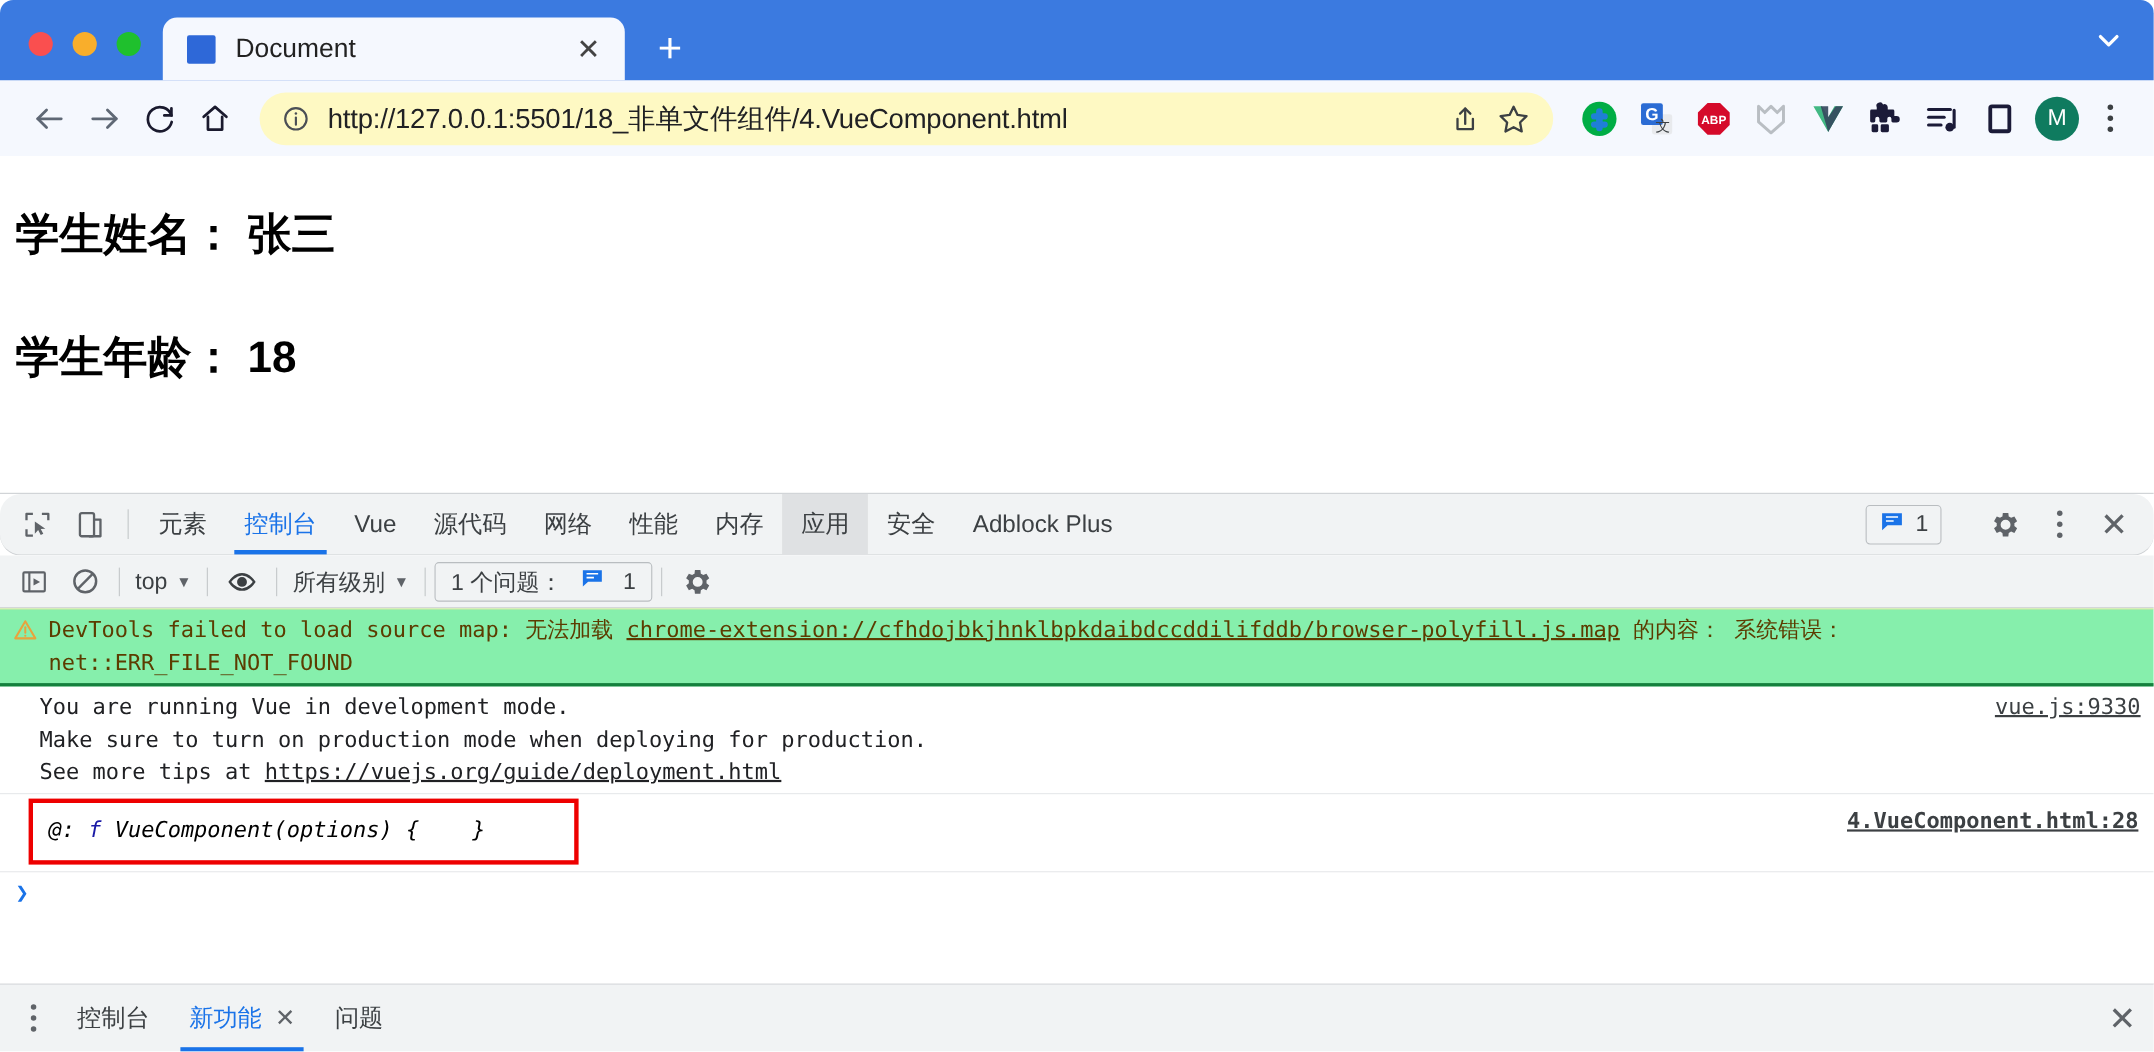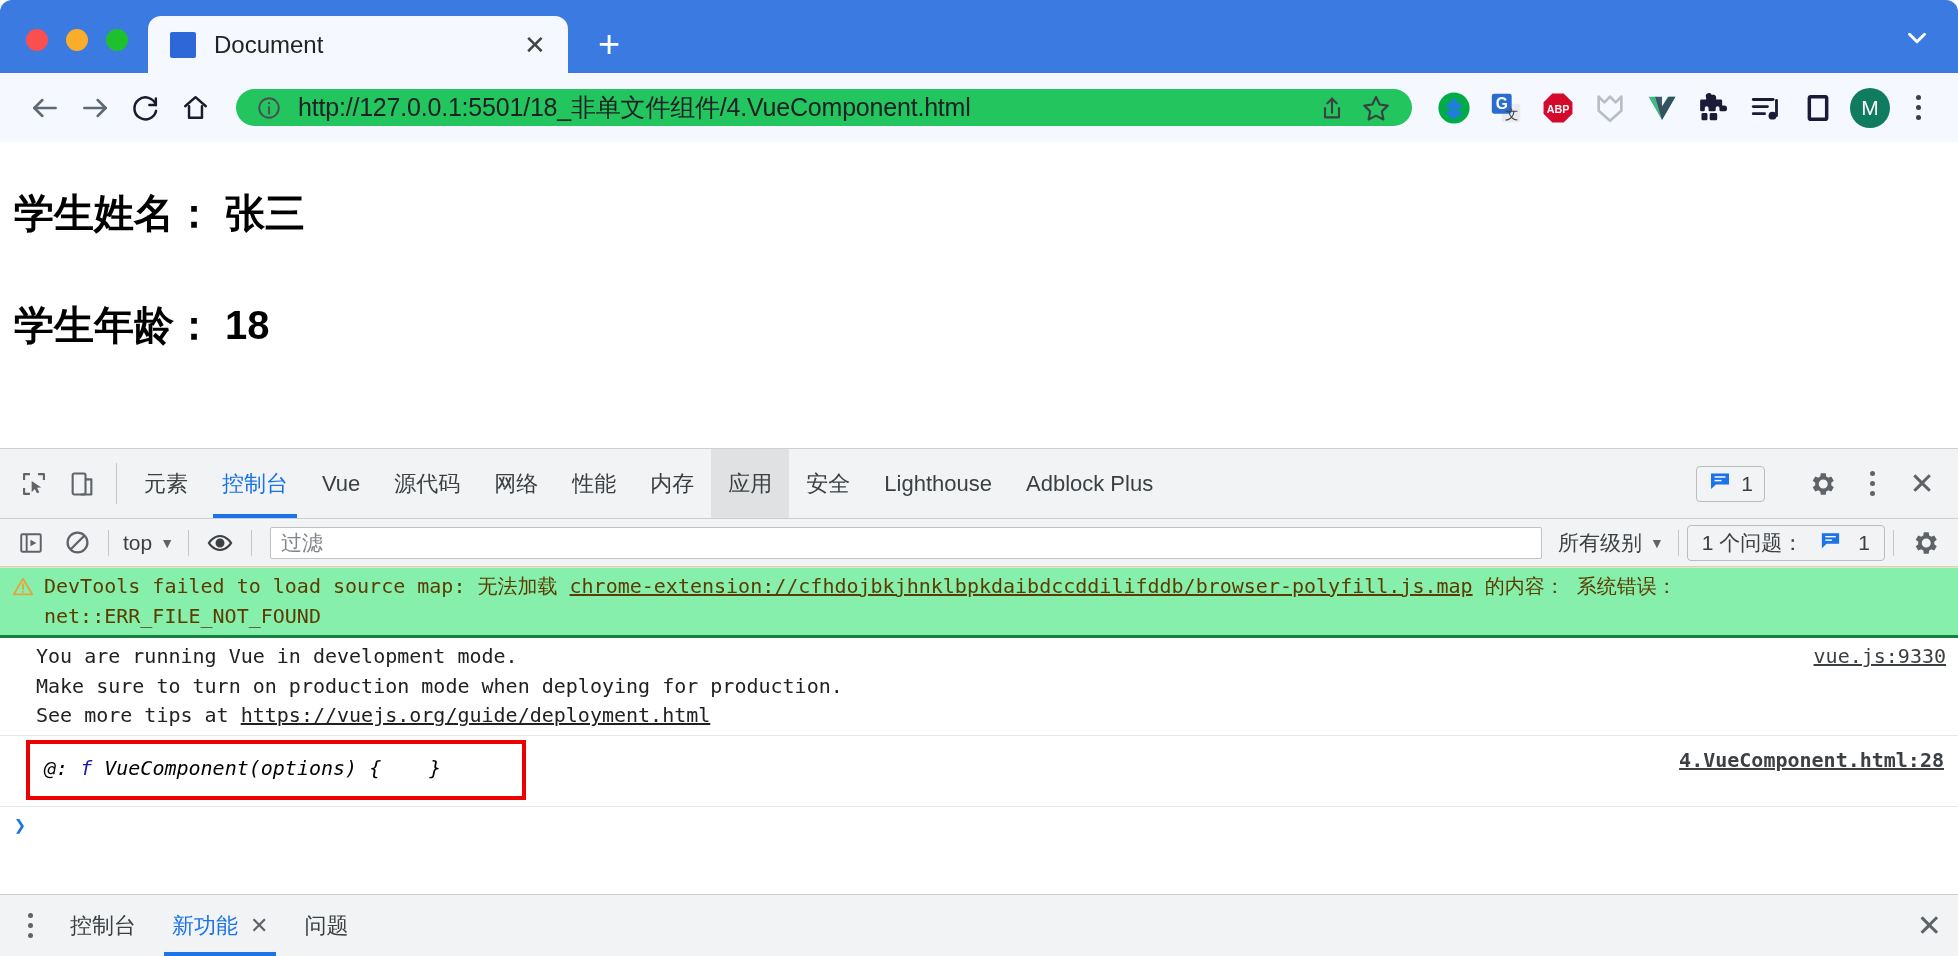--- a/index.html
+++ b/index.html
@@ -81,22 +81,22 @@
   }
   .navbtn {
     width: 46px; height: 46px;
     display: flex; align-items: center; justify-content: center;
     color: #5b6470;
     flex: 0 0 auto;
   }
   .navbtn.dark { color: #202124; }
   .omnibox {
     flex: 1;
-    height: 37px;
-    background: #22c55e;
+    height: 48px;
+    background: #fef9c3;
     border-radius: 24px;
     display: flex; align-items: center;
     padding: 0 14px 0 20px;
     margin: 0 14px 0 14px;
     min-width: 0;
   }
   .omni-info {
     width: 26px; height: 26px; flex: 0 0 auto;
     color: #4b4f55;
     display: flex; align-items: center; justify-content: center;
@@ -154,25 +154,26 @@
   .devtools {
     position: absolute;
     left: 0; right: 0;
     top: 448px;
     bottom: 0;
     background: #ffffff;
     border-top: 1px solid #cdd0d3;
     display: flex; flex-direction: column;
   }
   .dt-tabbar {
-    height: 70px;
+    height: 56px;
     background: #f1f3f4;
     border-bottom: 1px solid #cdd0d3;
     display: flex; align-items: stretch;
     padding-left: 10px;
+    border-radius: 19px;
   }
   .dt-iconbtn {
     width: 48px;
     display: flex; align-items: center; justify-content: center;
     color: #5f6368;
     flex: 0 0 auto;
   }
   .dt-sep {
     width: 1px; background: #c4c7c9;
     margin: 14px 10px;
@@ -522,21 +523,20 @@
 
       <div class="dt-tab">元素</div>
       <div class="dt-tab active">控制台</div>
       <div class="dt-tab">Vue</div>
       <div class="dt-tab">源代码</div>
       <div class="dt-tab">网络</div>
       <div class="dt-tab">性能</div>
       <div class="dt-tab">内存</div>
       <div class="dt-tab hovered">应用</div>
       <div class="dt-tab">安全</div>
-      <div class="dt-tab">Lighthouse</div>
       <div class="dt-tab">Adblock Plus</div>
 
       <div class="dt-tabbar-right">
         <div class="issue-pill">
           <span class="msg-icon">
             <svg width="24" height="24" viewBox="0 0 24 24">
                 <path d="M3 4.5h18v11H8l-5 4.5z" fill="#1a73e8"></path>
                 <line x1="6.5" y1="8" x2="17.5" y2="8" stroke="#ffffff" stroke-width="1.5"></line>
                 <line x1="6.5" y1="11.6" x2="13.5" y2="11.6" stroke="#ffffff" stroke-width="1.5"></line>
               </svg>
@@ -580,23 +580,20 @@
         <span class="caret">▼</span>
       </div>
       <div class="fb-sep"></div>
       <div class="fb-btn">
         <svg width="28" height="28" viewBox="0 0 24 24" fill="none" stroke="#3c4043" stroke-width="1.9">
             <path d="M2.5 12s3.6-6 9.5-6 9.5 6 9.5 6-3.6 6-9.5 6-9.5-6-9.5-6z"></path>
             <circle cx="12" cy="12" r="2.9" fill="#3c4043"></circle>
           </svg>
       </div>
       <div class="fb-sep"></div>
-      <div class="filter-input">
-        <span>过滤</span>
-      </div>
       <div class="level-select">
         <span>所有级别</span>
         <span class="caret">▼</span>
       </div>
       <div class="fb-sep"></div>
       <div class="issues-pill2">
         <span>1 个问题：</span>
         <span class="msg-icon">
           <svg width="23" height="23" viewBox="0 0 24 24">
               <path d="M3 4.5h18v11H8l-5 4.5z" fill="#1a73e8"></path>

